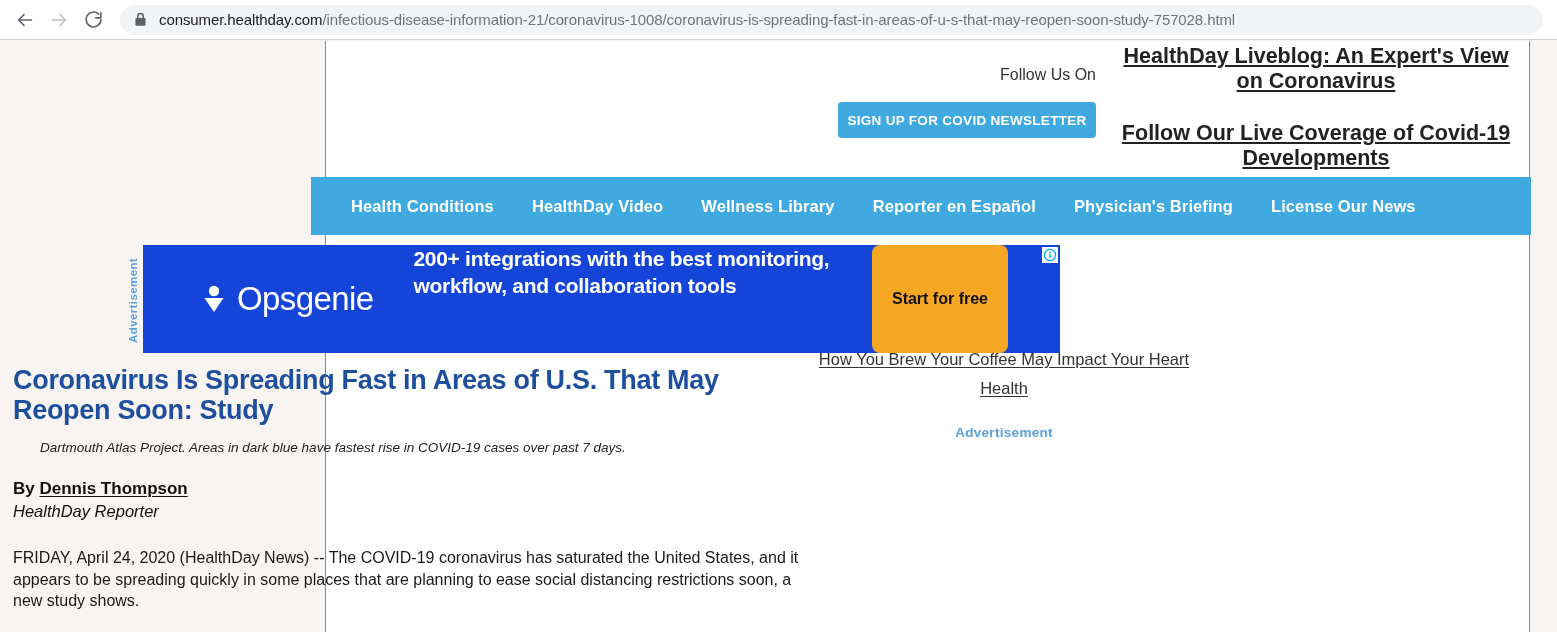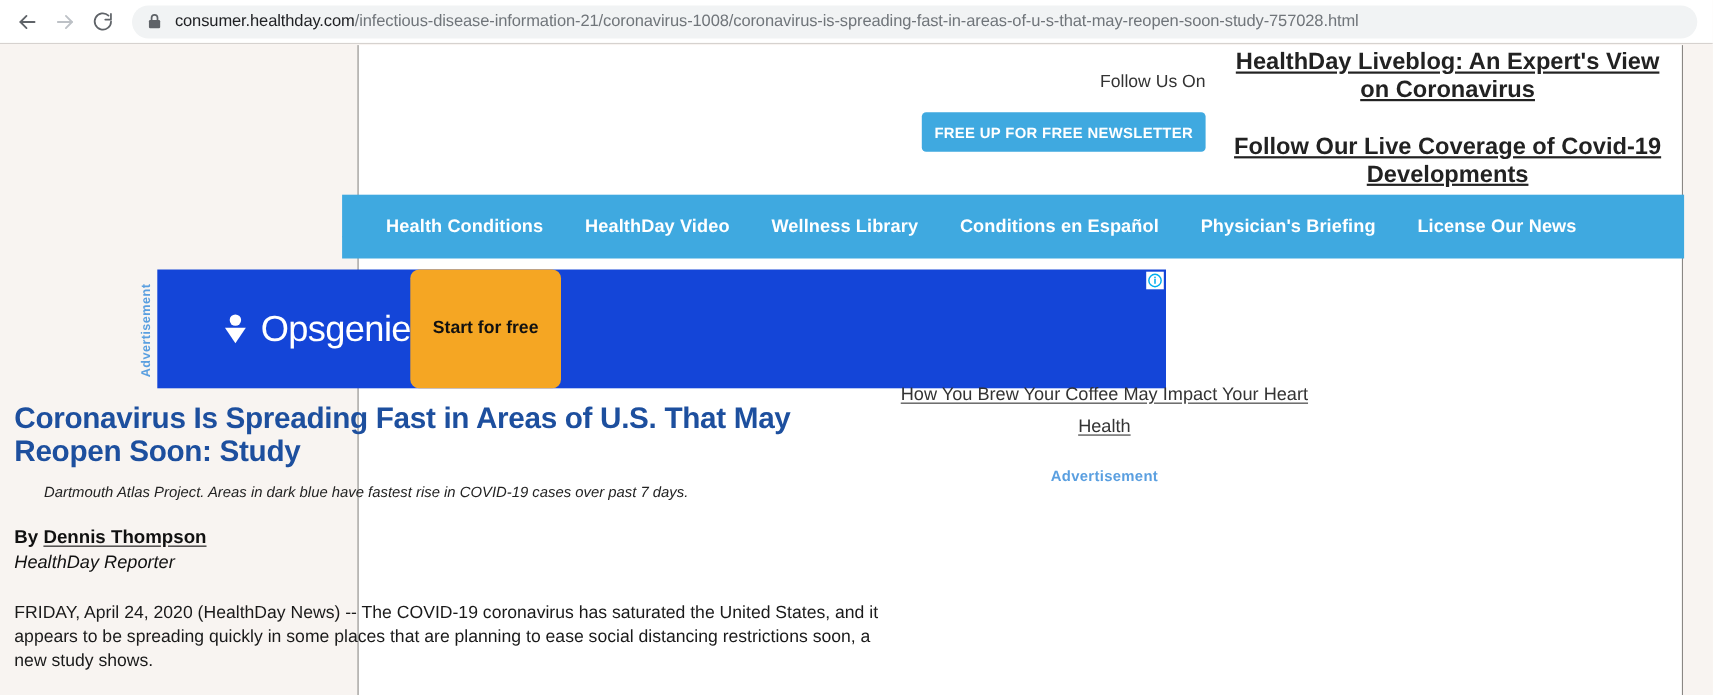--- a/index.html
+++ b/index.html
@@ -432,55 +432,56 @@
 
 <div class="viewport">
 
   <div class="site">
 
     <div class="header-zone">
 
 
       <div class="follow-us">Follow Us On</div>
 
-      <button class="newsletter-btn">FREE UP FOR FREE NEWSLETTER</button>
+      <button class="newsletter-btn">SIGN UP FOR COVID NEWSLETTER</button>
 
       <div class="promo-col">
         <a href="#" class="promo-link first">HealthDay Liveblog: An Expert's View on Coronavirus</a>
         <a href="#" class="promo-link second">Follow Our Live Coverage of Covid-19 Developments</a>
       </div>
     </div>
   </div>
 
   <div class="nav-ribbon-wrap">
     <div class="ribbon-fold-left"></div>
     <div class="ribbon-fold-right"></div>
     <div class="nav-bar">
       <a href="#" class="nav-item">Health Conditions</a>
       <a href="#" class="nav-item">HealthDay Video</a>
       <a href="#" class="nav-item">Wellness Library</a>
-      <a href="#" class="nav-item">Conditions en Español</a>
+      <a href="#" class="nav-item">Reporter en Español</a>
       <a href="#" class="nav-item">Physician's Briefing</a>
       <a href="#" class="nav-item">License Our News</a>
     </div>
   </div>
 
   <div class="content">
 
     <div class="ad-block">
       <div class="ad-vertical-label">Advertisement</div>
 
       <div class="ad-banner">
         <div class="ad-logo">
           <svg class="ad-logo-mark" width="26" height="32" viewBox="0 0 26 32">
             <circle cx="13" cy="8" r="5.2" fill="#ffffff"></circle>
             <path d="M3.5 15 H22.5 L13 29 Z" fill="#ffffff"></path>
           </svg>
           <span class="ad-logo-text">Opsgenie</span>
         </div>
+        <div class="ad-copy">200+ integrations with the best monitoring, workflow, and collaboration tools</div>
         <button class="ad-cta">Start for free</button>
 
         <div class="adchoices">
           <svg width="14" height="14" viewBox="0 0 16 16">
             <circle cx="8" cy="8" r="6.4" fill="none" stroke="#00aeef" stroke-width="1.5"></circle>
             <rect x="7.2" y="6.4" width="1.6" height="5" fill="#00aeef"></rect>
             <rect x="7.2" y="4" width="1.6" height="1.7" fill="#00aeef"></rect>
           </svg>
         </div>
       </div>

